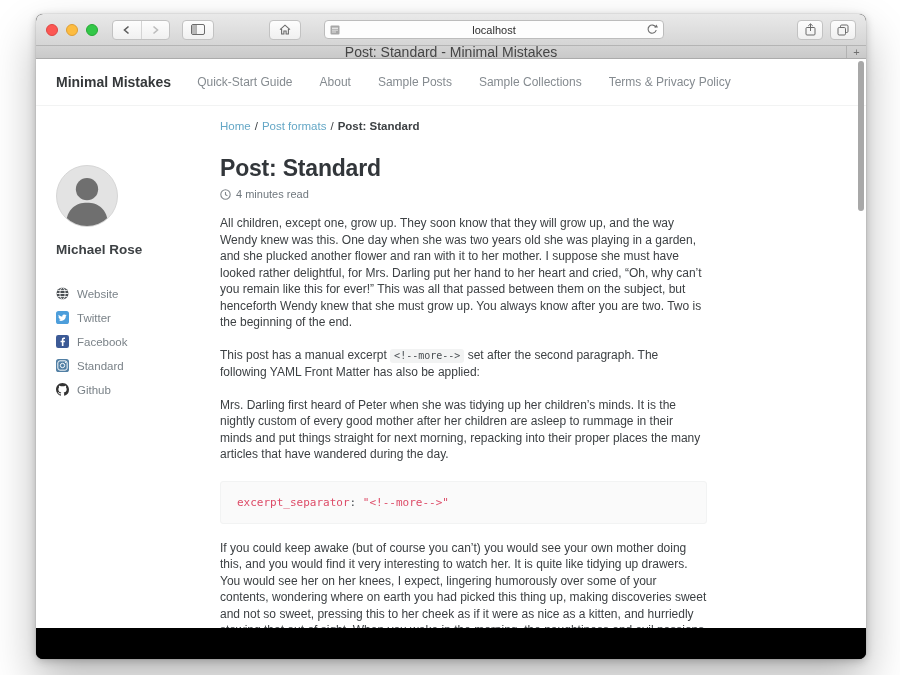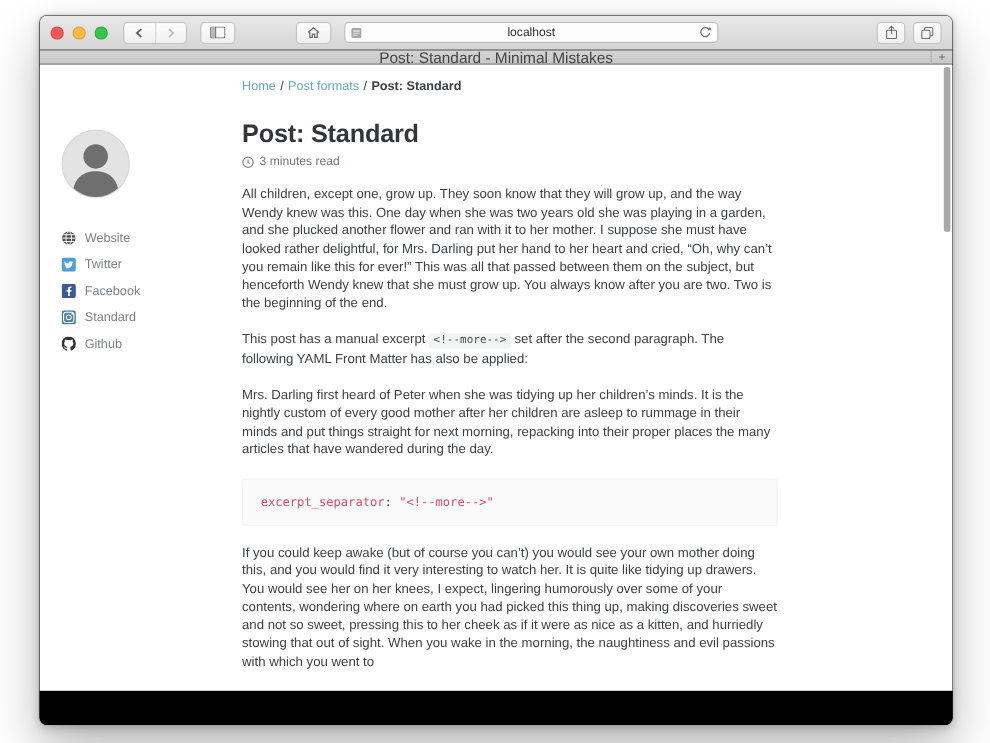--- a/index.html
+++ b/index.html
@@ -23,21 +23,21 @@
   .tbtn {
     height:20px; border:1px solid #c2c2c2; background:linear-gradient(#fdfdfd,#f0f0f0);
     border-radius:4px; display:flex; align-items:center; justify-content:center;
   }
   .navgroup { display:flex; width:58px; }
   .navgroup .seg { flex:1; display:flex; align-items:center; justify-content:center; height:18px; }
   .navgroup .seg + .seg { border-left:1px solid #d4d4d4; }
   .sidebar-toggle { width:32px; margin-left:12px; }
   .home-btn { width:32px; margin-left:55px; }
   .urlfield {
-    margin-left:12px; width:340px; height:19px; background:#fdfdfd; border:1px solid #bcbcbc;
+    margin-left:23px; width:340px; height:19px; background:#fdfdfd; border:1px solid #bcbcbc;
     border-radius:4px; position:relative; display:flex; align-items:center; padding:0 5px;
   }
   .urlfield .url-text {
     position:absolute; left:0; right:0; text-align:center; font-size:11px; color:#2d2d2d;
   }
   .urlfield .reload { position:absolute; right:5px; top:2px; }
   .right-btns { margin-left:auto; display:flex; gap:7px; }
   .right-btns .tbtn { width:26px; }
   
   .tabbar {
@@ -168,30 +168,41 @@
   </div>
 
   <div class="tabbar">
     <span class="tab-title">Post: Standard - Minimal Mistakes</span>
     <span class="newtab">+</span>
   </div>
 
   <div class="viewport">
     <div class="scroll-thumb"></div>
 
+    <header class="masthead">
+      <span class="site-title">Minimal Mistakes</span>
+      <nav>
+        <a>Quick-Start Guide</a>
+        <a>About</a>
+        <a>Sample Posts</a>
+        <a>Sample Collections</a>
+        <a>Terms &amp; Privacy Policy</a>
+      </nav>
+    </header>
 
     <div class="page">
 
       <aside class="sidebar">
         <span class="avatar">
           <svg width="60" height="60" viewBox="0 0 62 62">
             <circle cx="31" cy="24" r="11.5" fill="#6f6f6f"></circle>
             <path d="M9 64 C9 44 19.5 38 31 38 C42.5 38 53 44 53 64 Z" fill="#6f6f6f"></path>
           </svg>
         </span>
+        <div class="author-name">Michael Rose</div>
         <ul class="author-links">
           <li>
             <svg width="13" height="13" viewBox="0 0 13 13">
               <circle cx="6.5" cy="6.5" r="6" fill="#494e52"></circle>
               <ellipse cx="6.5" cy="6.5" rx="2.6" ry="5.9" fill="none" stroke="#fff" stroke-width="0.9"></ellipse>
               <path d="M0.6 6.5 h11.8 M1.6 3.4 h9.8 M1.6 9.6 h9.8" stroke="#fff" stroke-width="0.9" fill="none"></path>
             </svg>
             <span>Website</span>
           </li>
           <li>
@@ -231,21 +242,21 @@
           <a>Home</a><span class="sep">/</span><a>Post formats</a><span class="sep">/</span><span class="current">Post: Standard</span>
         </div>
 
         <h1 class="post-title">Post: Standard</h1>
 
         <div class="post-meta">
           <svg width="11" height="11" viewBox="0 0 11 11">
             <circle cx="5.5" cy="5.5" r="4.7" fill="none" stroke="#81878c" stroke-width="1.1"></circle>
             <path d="M5.5 3 V5.7 L7.4 6.7" fill="none" stroke="#81878c" stroke-width="1.1"></path>
           </svg>
-          <span>3 minutes read</span>
+          <span>4 minutes read</span>
         </div>
 
         <p>All children, except one, grow up. They soon know that they will grow up, and the way Wendy knew was this. One day when she was two years old she was playing in a garden, and she plucked another flower and ran with it to her mother. I suppose she must have looked rather delightful, for Mrs. Darling put her hand to her heart and cried, “Oh, why can’t you remain like this for ever!” This was all that passed between them on the subject, but henceforth Wendy knew that she must grow up. You always know after you are two. Two is the beginning of the end.</p>
         <p>
           <span>This post has a manual excerpt</span>
           <code class="inline">&lt;!--more--&gt;</code>
           <span>set after the second paragraph. The following YAML Front Matter has also be applied:</span>
         </p>
         <p>Mrs. Darling first heard of Peter when she was tidying up her children’s minds. It is the nightly custom of every good mother after her children are asleep to rummage in their minds and put things straight for next morning, repacking into their proper places the many articles that have wandered during the day.</p>
 

